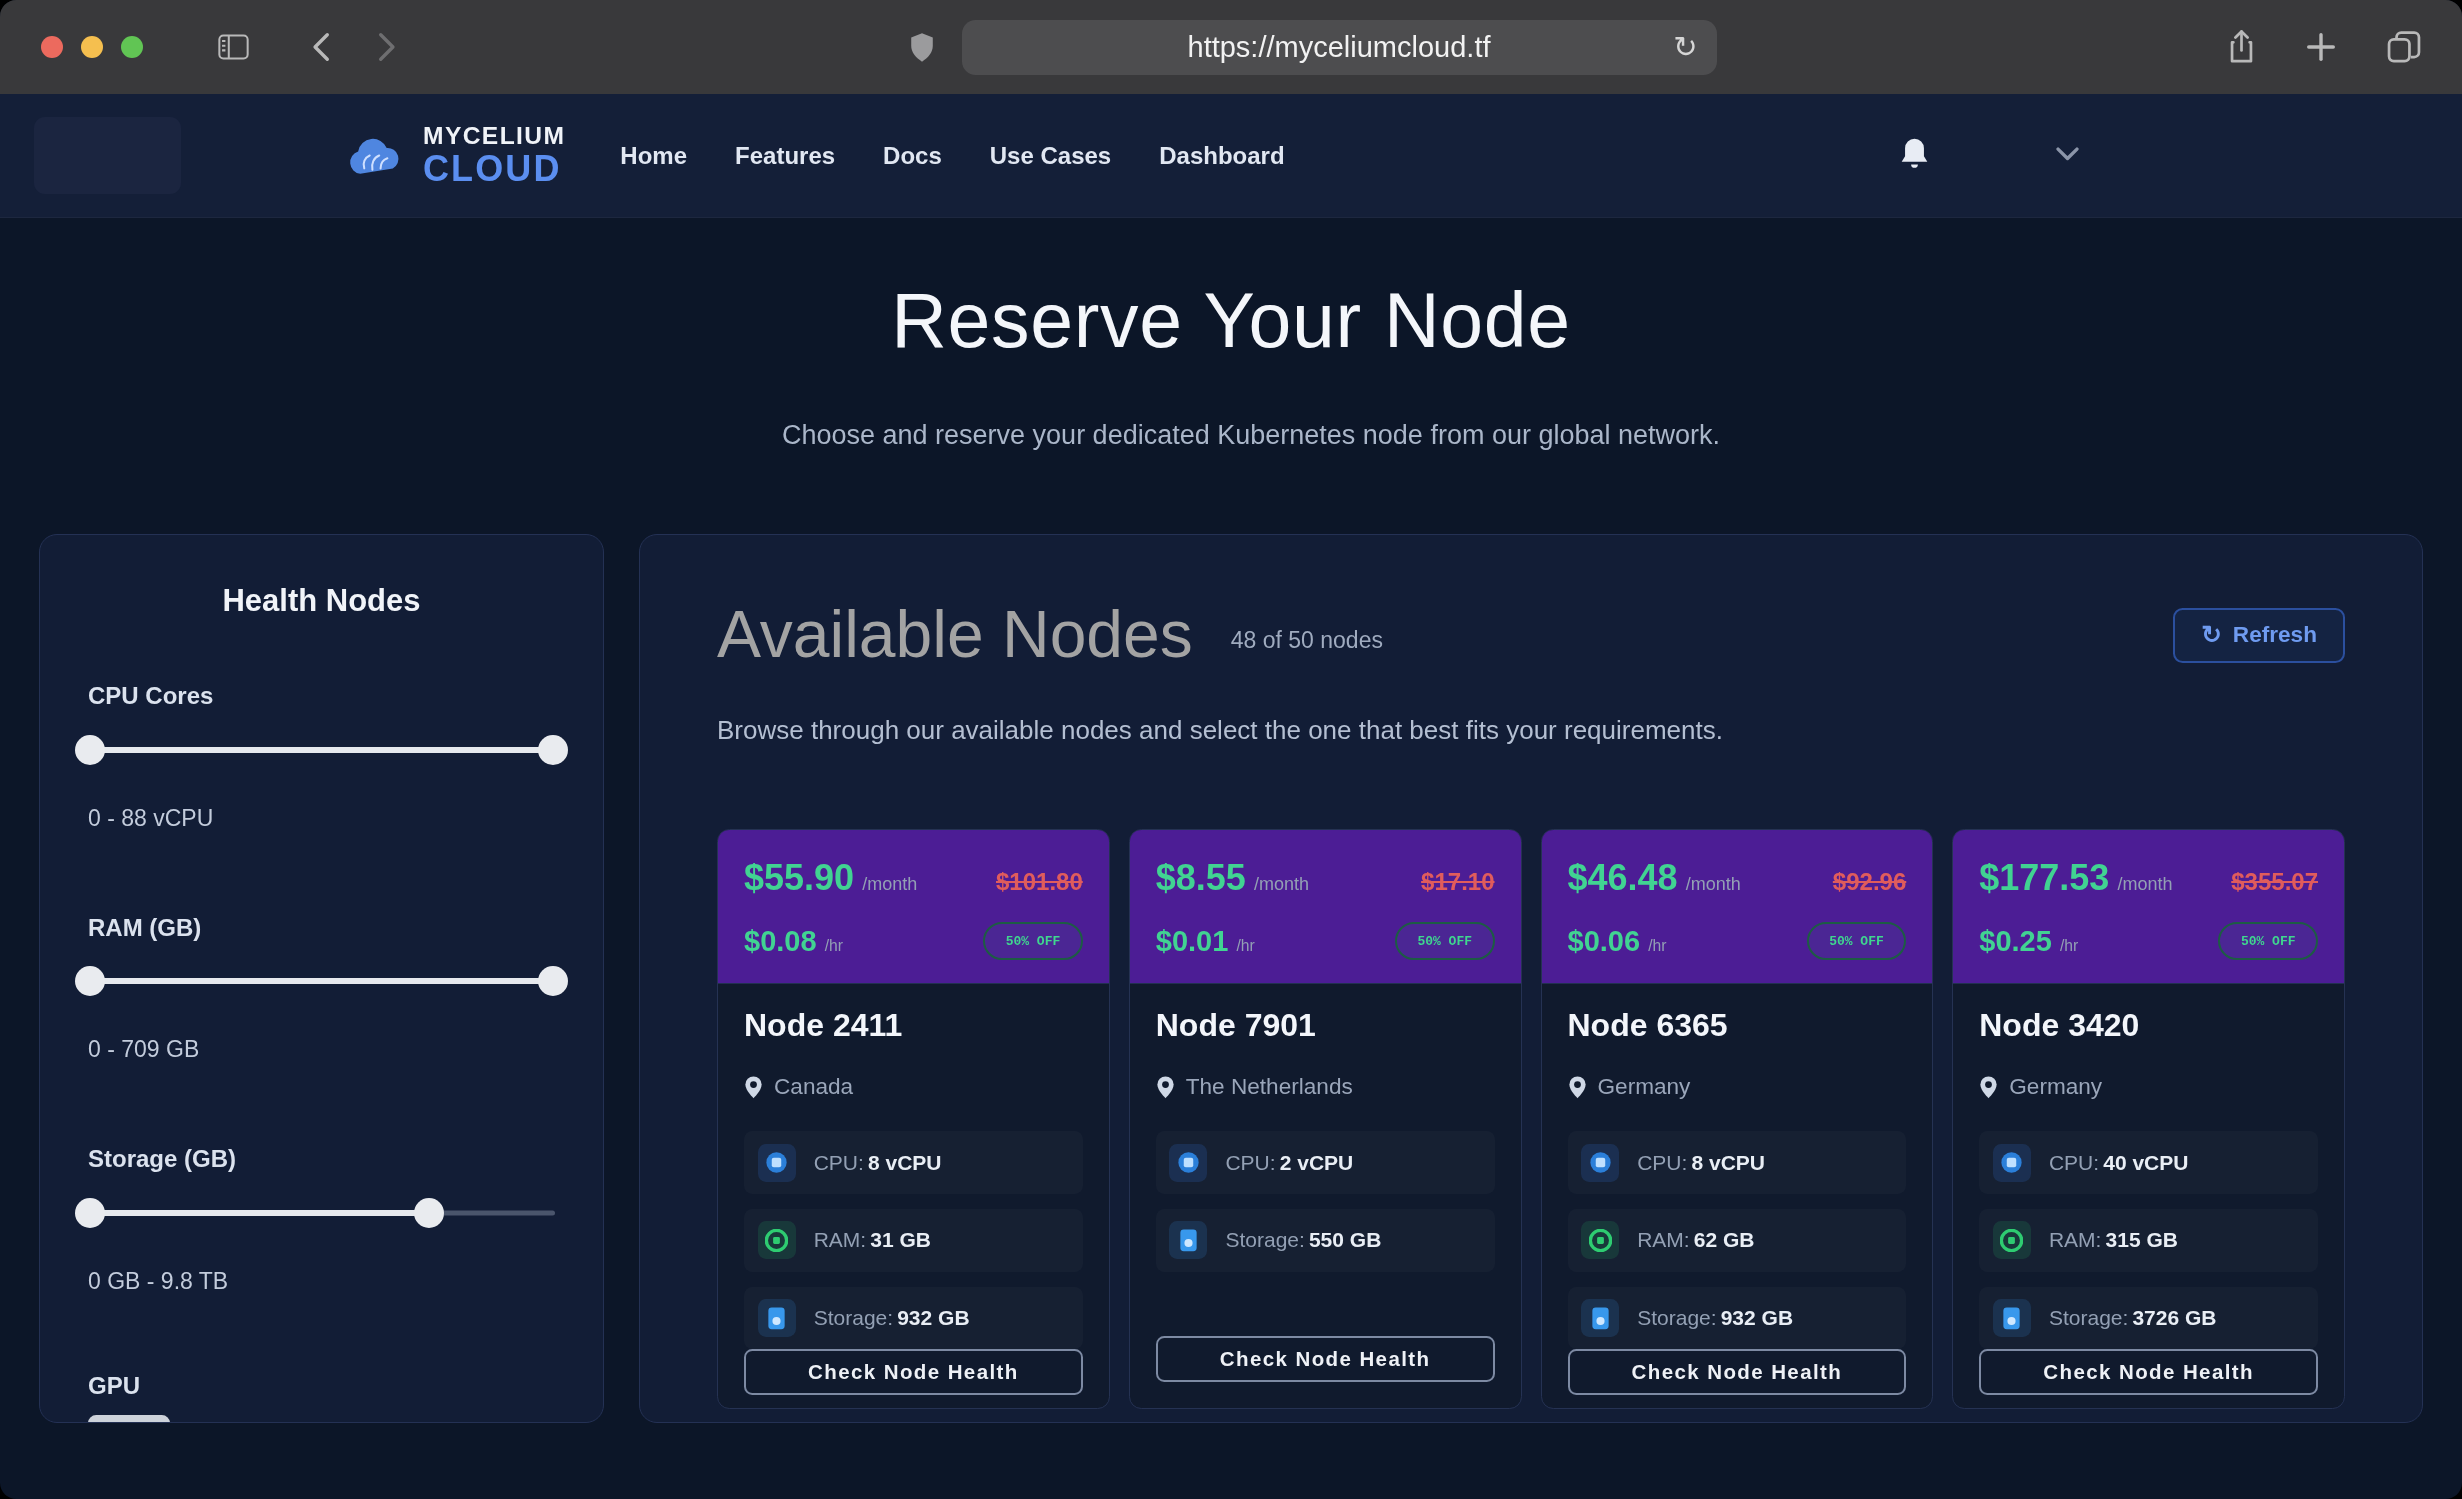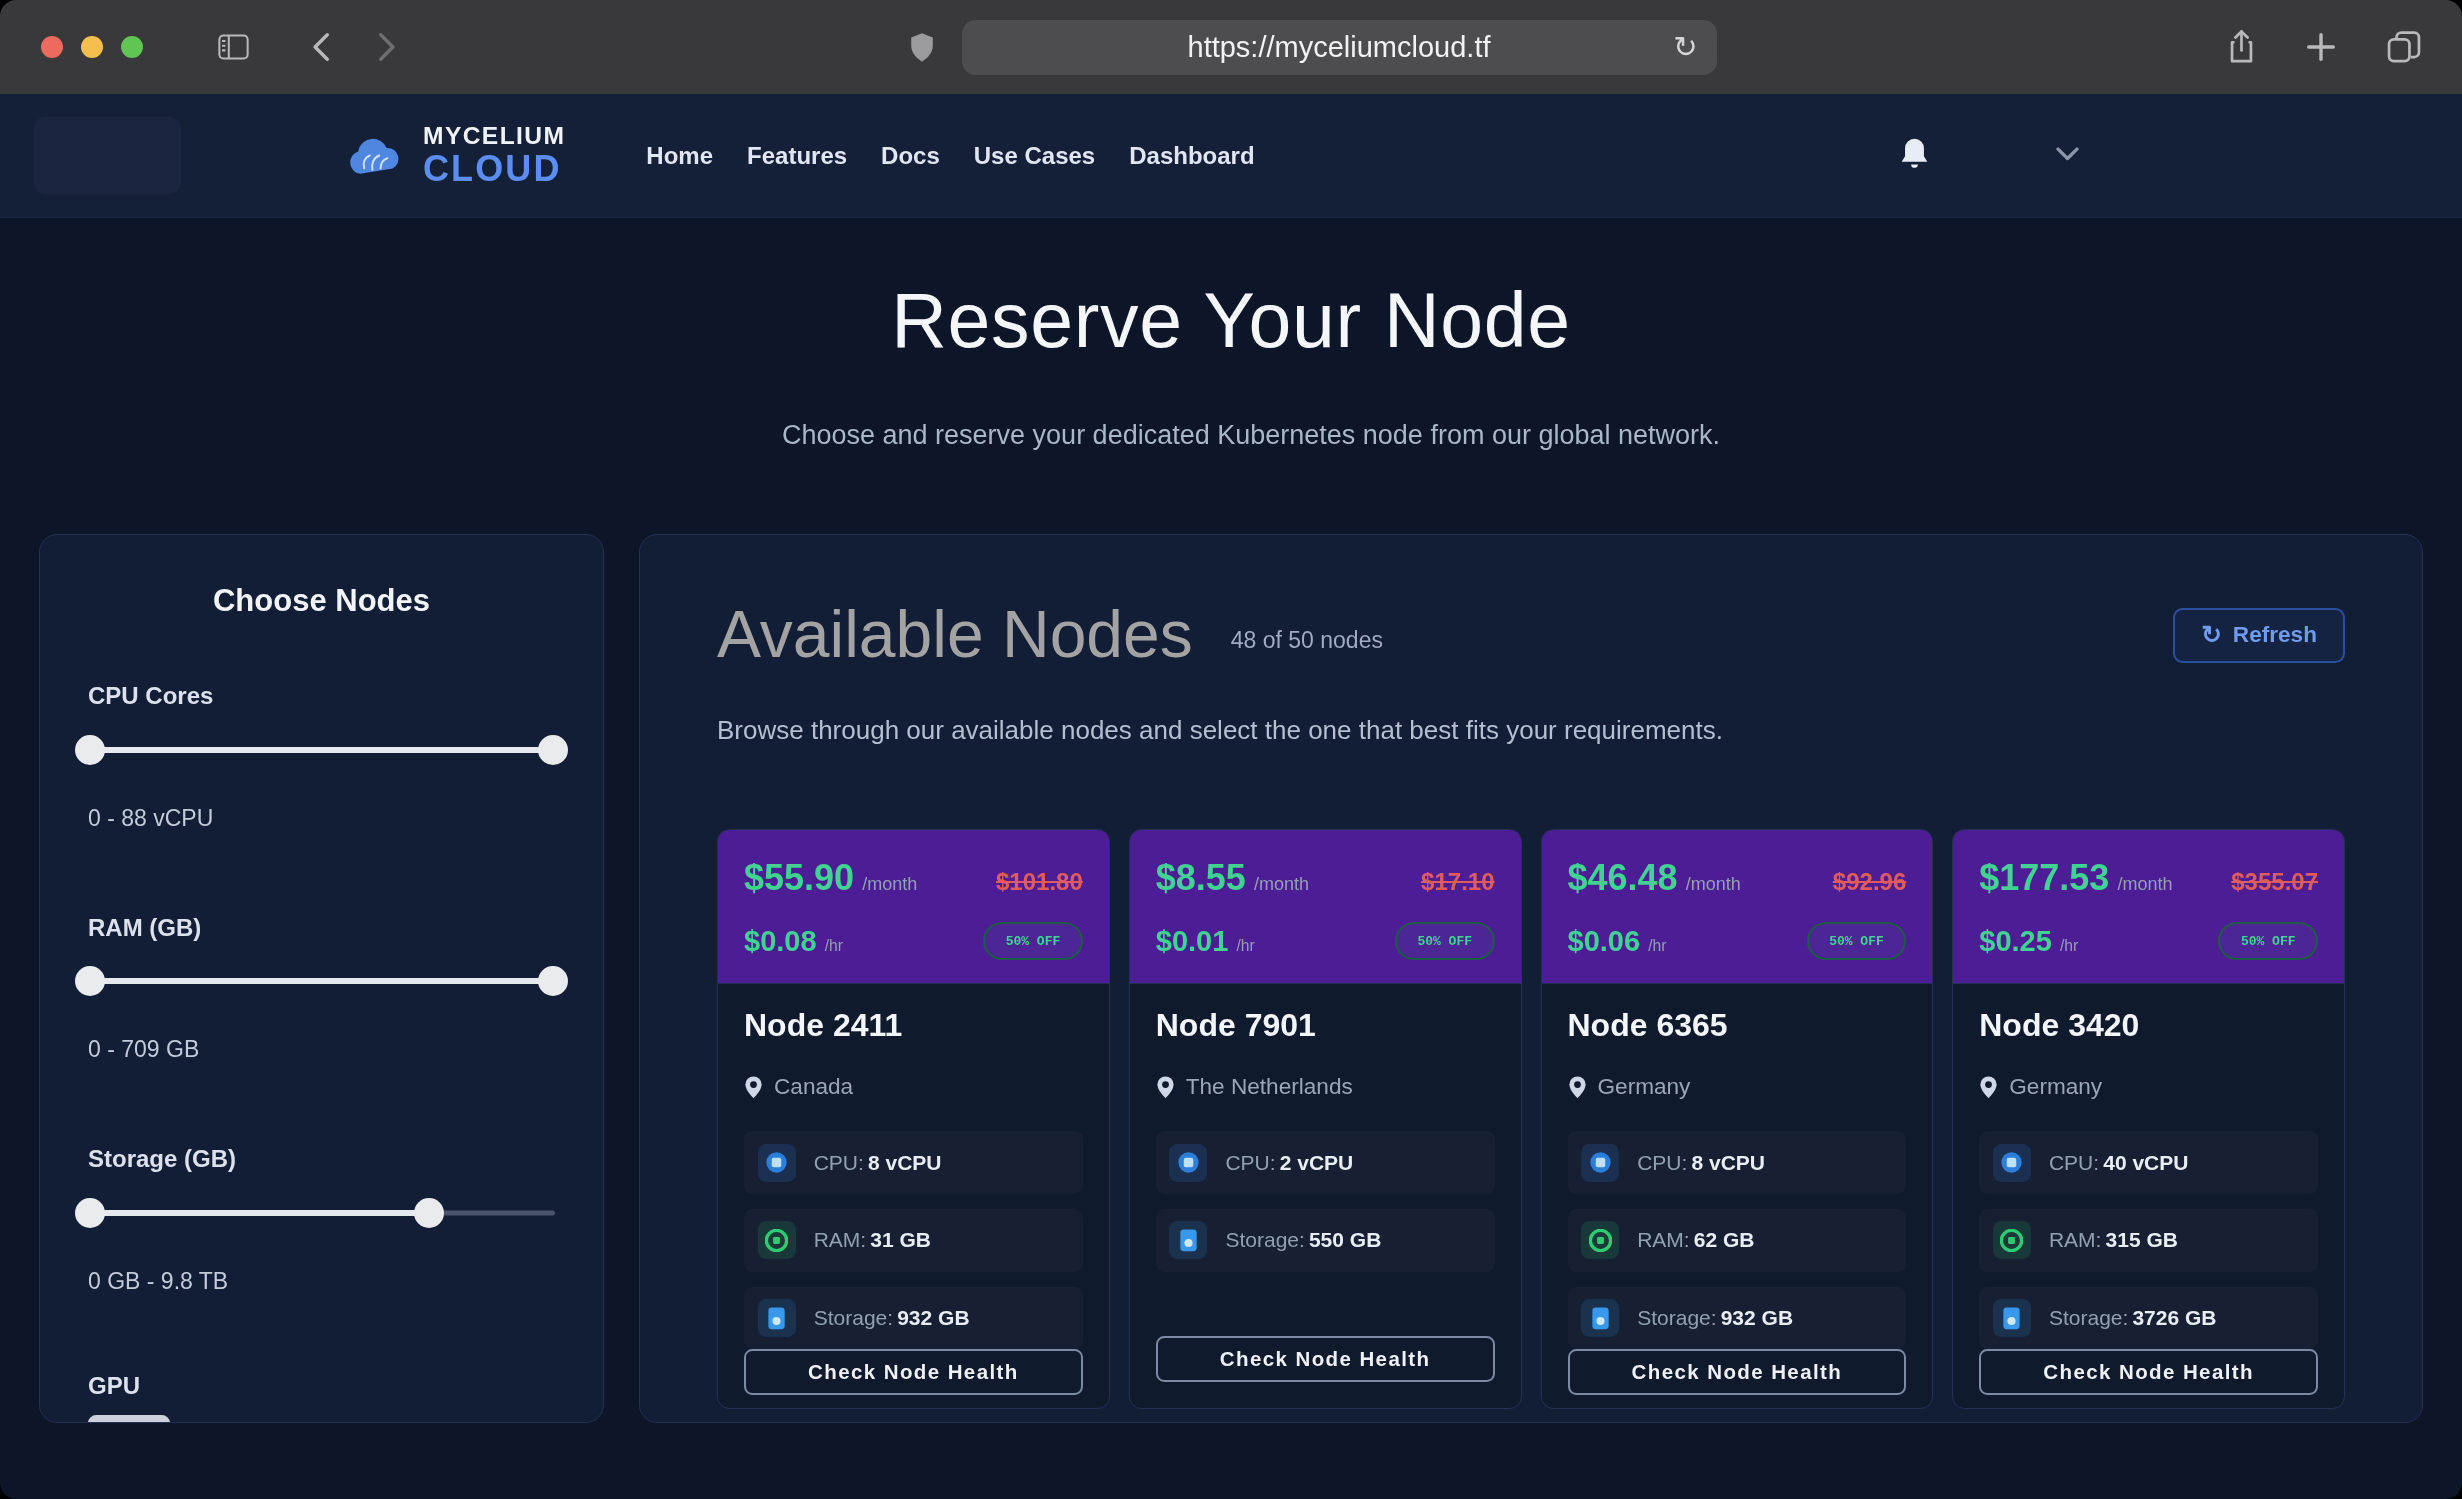--- a/index.html
+++ b/index.html
@@ -22,21 +22,21 @@
   .reload-glyph { position:absolute; right:19px; color:#d6d6d6; font-size:29px; line-height:1; }
   .toolbar-right { display:flex; gap:51px; align-items:center; }
 
   
   .navbar { height:124px; background:#141f38; border-bottom:1.4px solid rgba(255,255,255,0.04); display:flex; align-items:center; padding-left:34px; position:relative; }
   .nav-skeleton { width:147px; height:77px; background:#1b2540; border-radius:11px; margin-right:164px; }
   .brand { display:flex; align-items:center; gap:15px; }
   .brand-text { display:flex; flex-direction:column; line-height:1; }
   .brand-top { color:#f0f3f8; font-weight:700; font-size:24.6px; letter-spacing:1.4px; }
   .brand-bottom { color:#5b8ef0; font-weight:700; font-size:36px; letter-spacing:2.1px; margin-top:2.7px; }
-  .nav-links { display:flex; gap:34px; margin-left:81px; }
+  .nav-links { display:flex; gap:48px; margin-left:55px; }
   .nav-link { color:#e1e7f2; font-size:24px; font-weight:600; cursor:pointer; }
   .nav-right { position:absolute; right:0; top:0; height:100%; display:flex; align-items:center; }
   .bell-wrap { margin-right:126px; }
   .chev-wrap { margin-right:383px; color:#8b95a9; }
 
   
   .hero { text-align:center; padding-top:58px; }
   .hero-title { color:#f4f6fa; font-size:77px; font-weight:500; letter-spacing:0.7px; }
   .hero-sub { color:#aab6c9; font-size:27px; margin-top:55px;margin-left:40px; }
 
@@ -190,21 +190,21 @@
   </div>
 
   <div class="hero">
     <div class="hero-title">Reserve Your Node</div>
     <div class="hero-sub">Choose and reserve your dedicated Kubernetes node from our global network.</div>
   </div>
 
   <div class="content">
 
     <aside class="panel filter-panel">
-      <div class="filter-title">Choose Nodes</div>
+      <div class="filter-title">Health Nodes</div>
 
       <div class="fgroup-label first">CPU Cores</div>
       <div class="slider full">
         <div class="track-base"></div>
         <div class="track-active"></div>
         <div class="handle h-min"></div>
         <div class="handle h-max"></div>
       </div>
       <div class="frange">0 - 88 vCPU</div>
 

